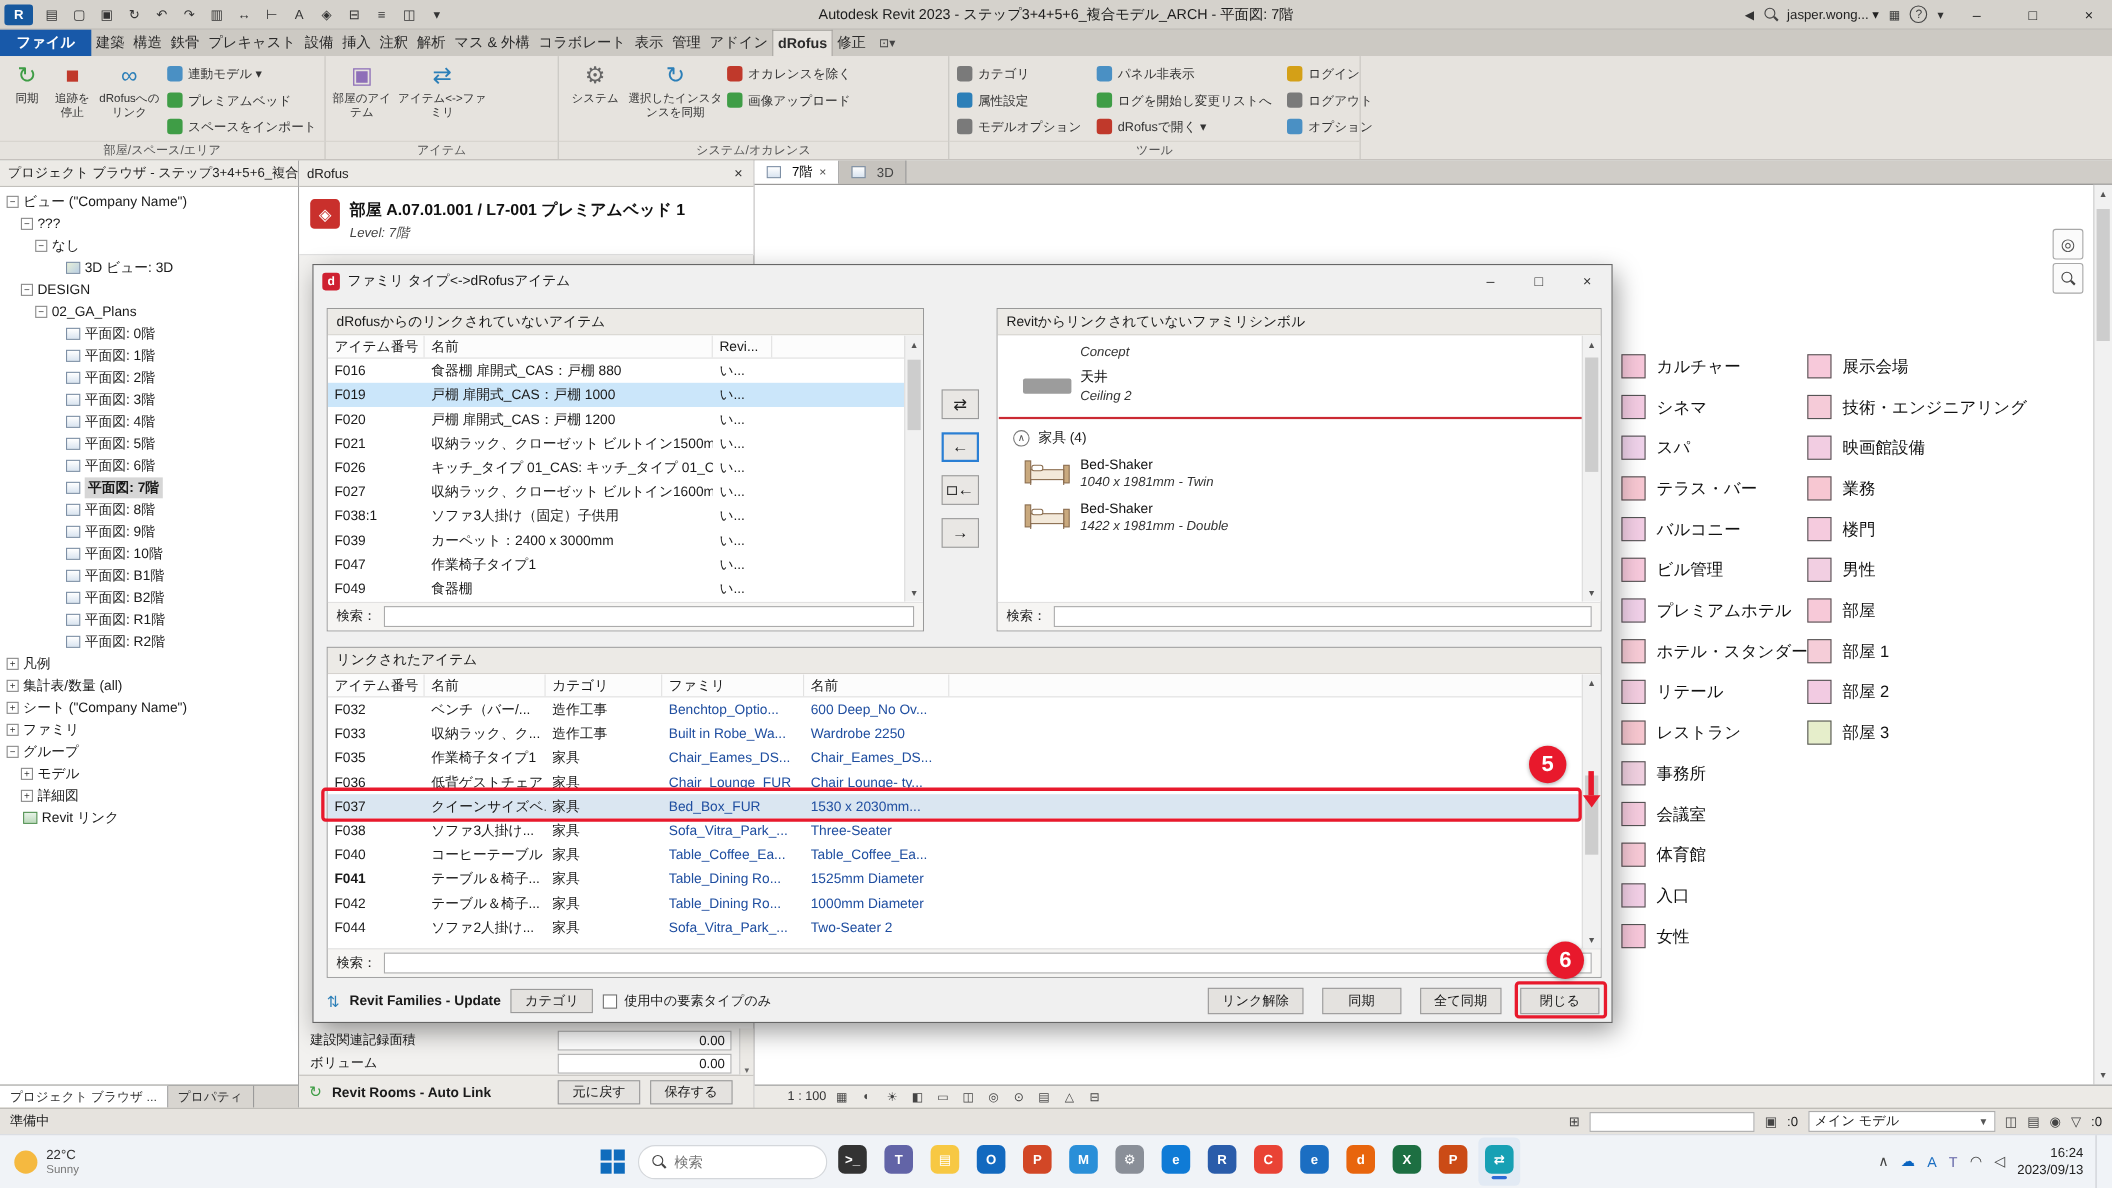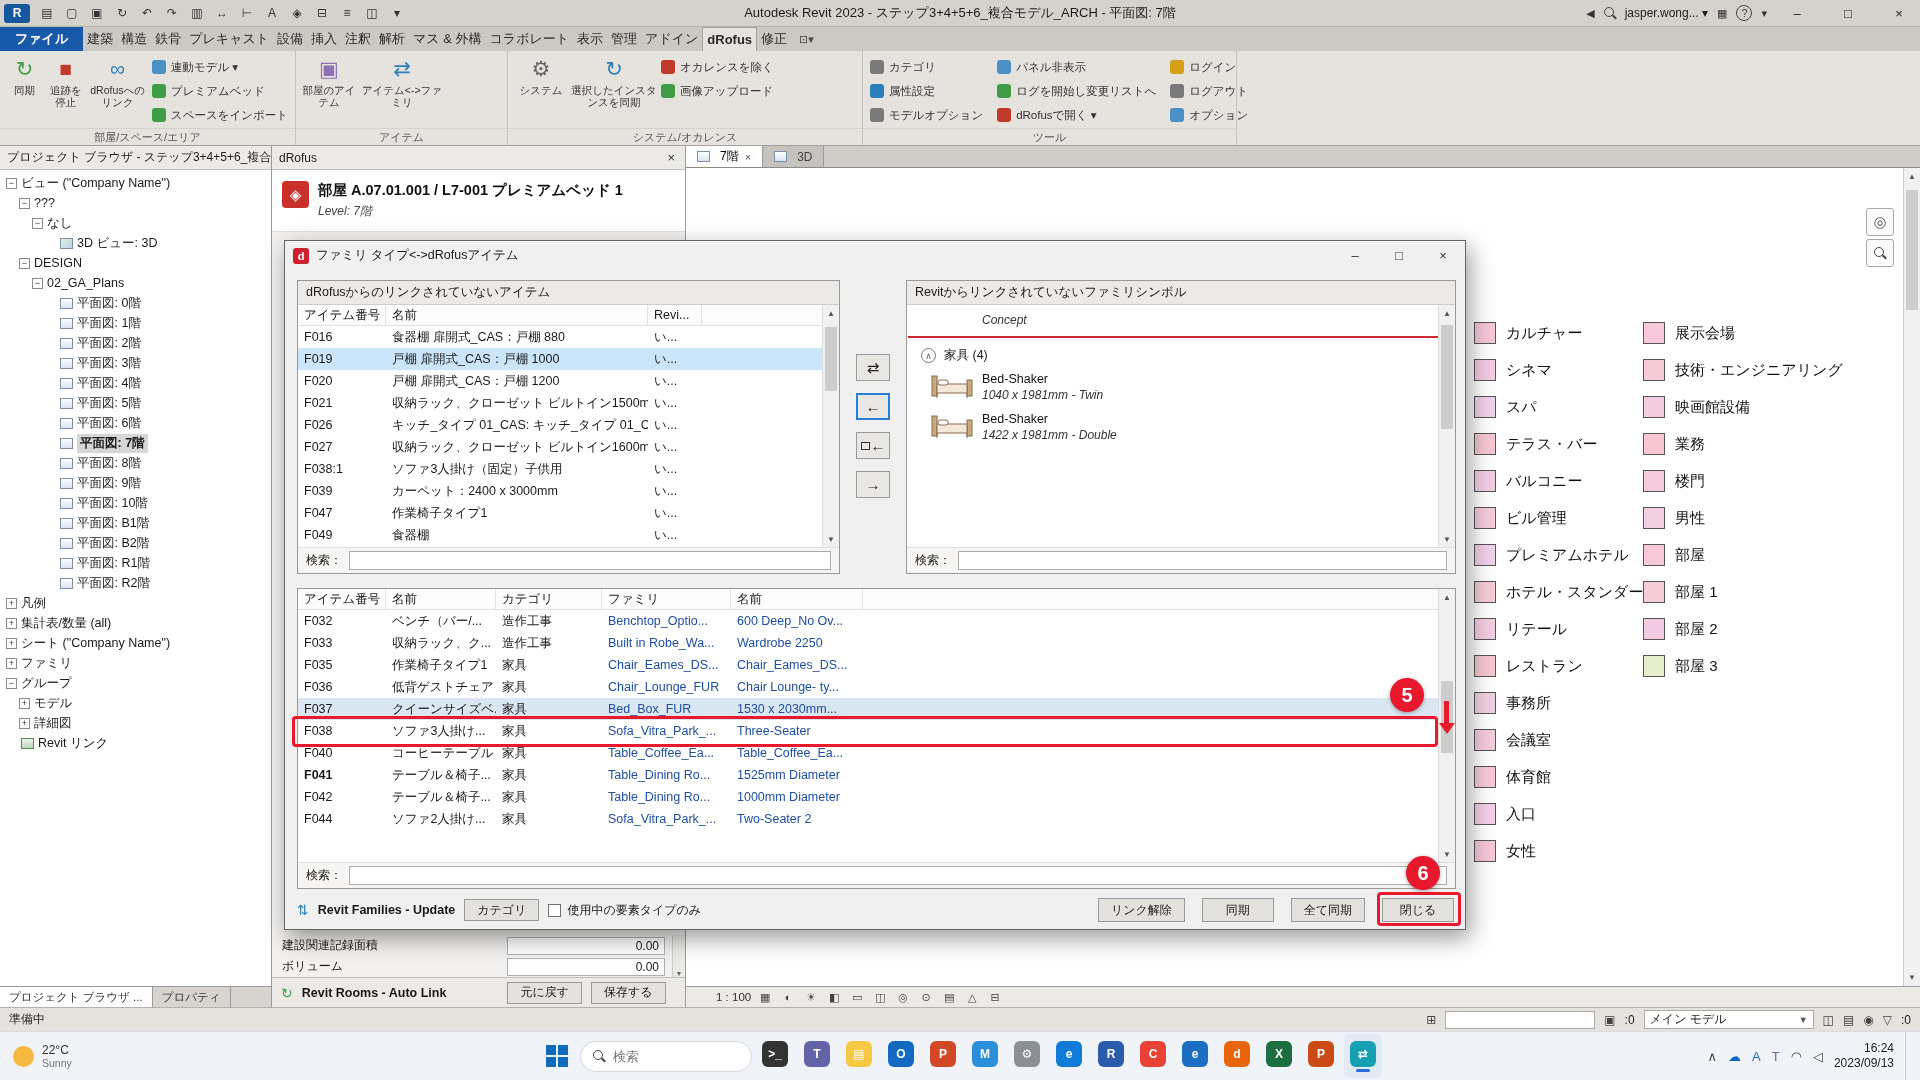--- a/index.html
+++ b/index.html
@@ -742,20 +742,29 @@
         <input style="">
       </div>
     </div>
 
     <div id="xferBtns"></div>
 
     <div class="groupbox" style="left:621px;top:39px;width:550px;height:294px">
       <div class="gb-caption">Revitからリンクされていないファミリシンボル</div>
       <div class="gb-body" id="gbRightBody">
           <div class="sym-concept">Concept</div>
+          <div class="sym-item">
+            <span class="sym-icz">
+              <span class="ceil-swatch"></span>
+            </span>
+            <div>
+              <div class="sym-name">天井</div>
+              <div class="sym-desc">Ceiling 2</div>
+            </div>
+          </div>
           <div class="sym-div"></div>
           <div class="sym-sec">
             <span class="sec-circ">∧</span>
             <span>家具 (4)</span>
           </div>
           <div class="sym-item">
             <span class="sym-icz">
               <svg width="44" height="26" viewBox="0 0 44 26">
                 <rect x="2" y="2" width="5" height="20" fill="#c9a97e" stroke="#8a6d4f"></rect>
                 <rect x="37" y="6" width="5" height="16" fill="#c9a97e" stroke="#8a6d4f"></rect>
@@ -792,20 +801,21 @@
             <div class="sbtn dn">▼</div>
           </div>
         </div>
       <div class="gb-search">
         <span>検索：</span>
         <input style="">
       </div>
     </div>
 
     <div class="groupbox" style="left:12px;top:347px;width:1159px;height:301px">
+      <div class="gb-caption">リンクされたアイテム</div>
       <div class="gb-body" id="gbBottomBody">
           <div class="tbl">
             <div class="tbl-head">
               <span class="th" style="width: 88px;">アイテム番号</span>
               <span class="th" style="width: 110px;">名前</span>
               <span class="th" style="width: 106px;">カテゴリ</span>
               <span class="th" style="width: 129px;">ファミリ</span>
               <span class="th" style="width: 132px;">名前</span>
               <span class="th" style="flex: 1 1 0%; border-right: none;"></span>
             </div>

